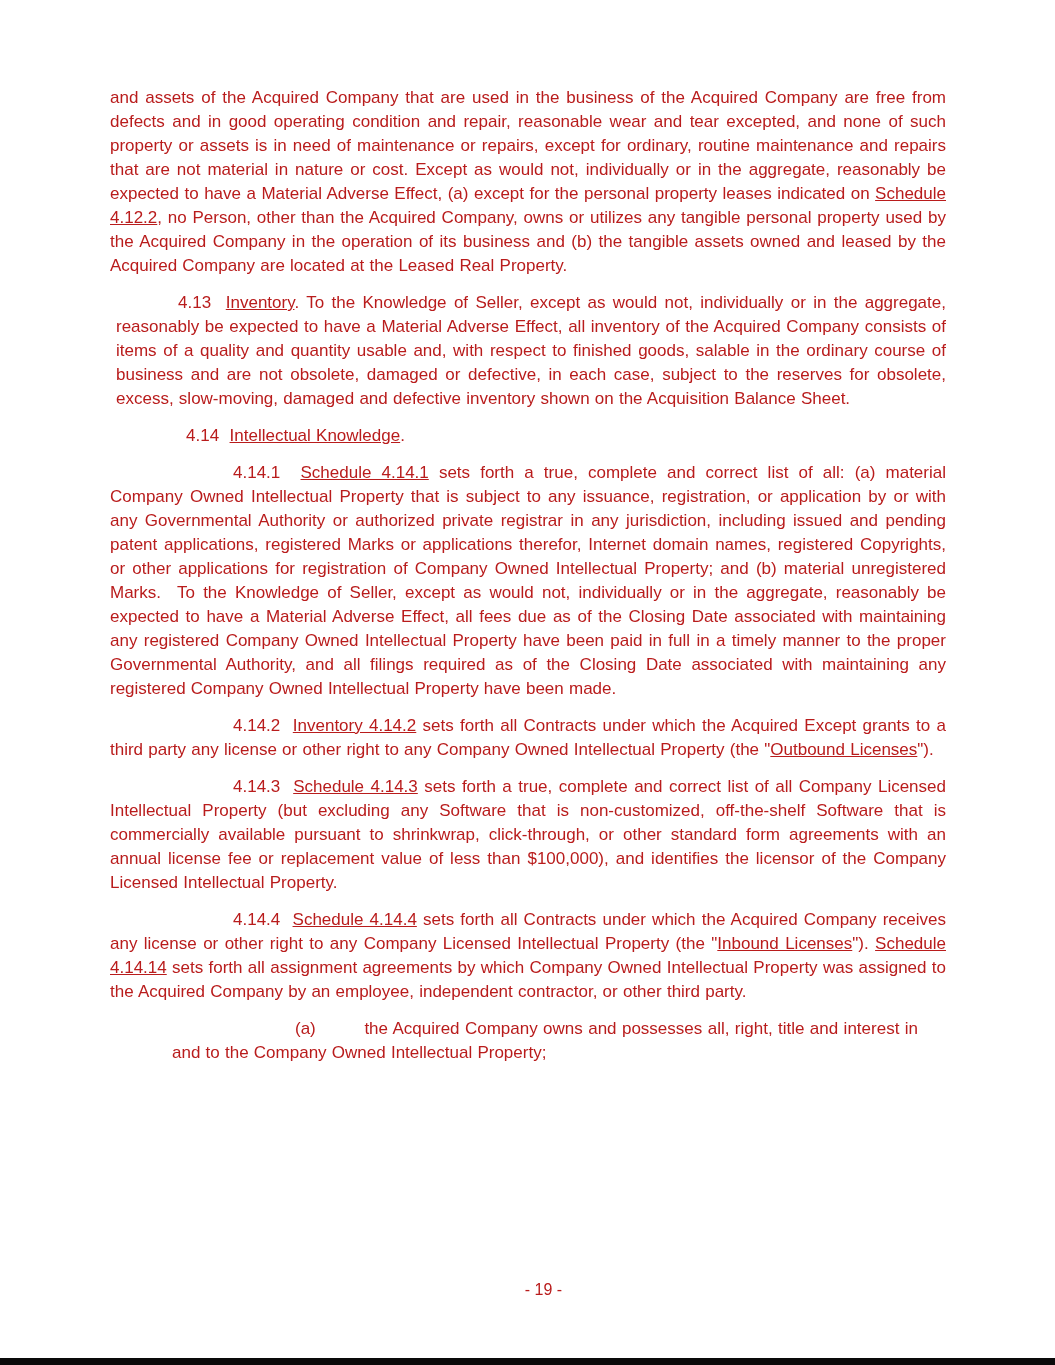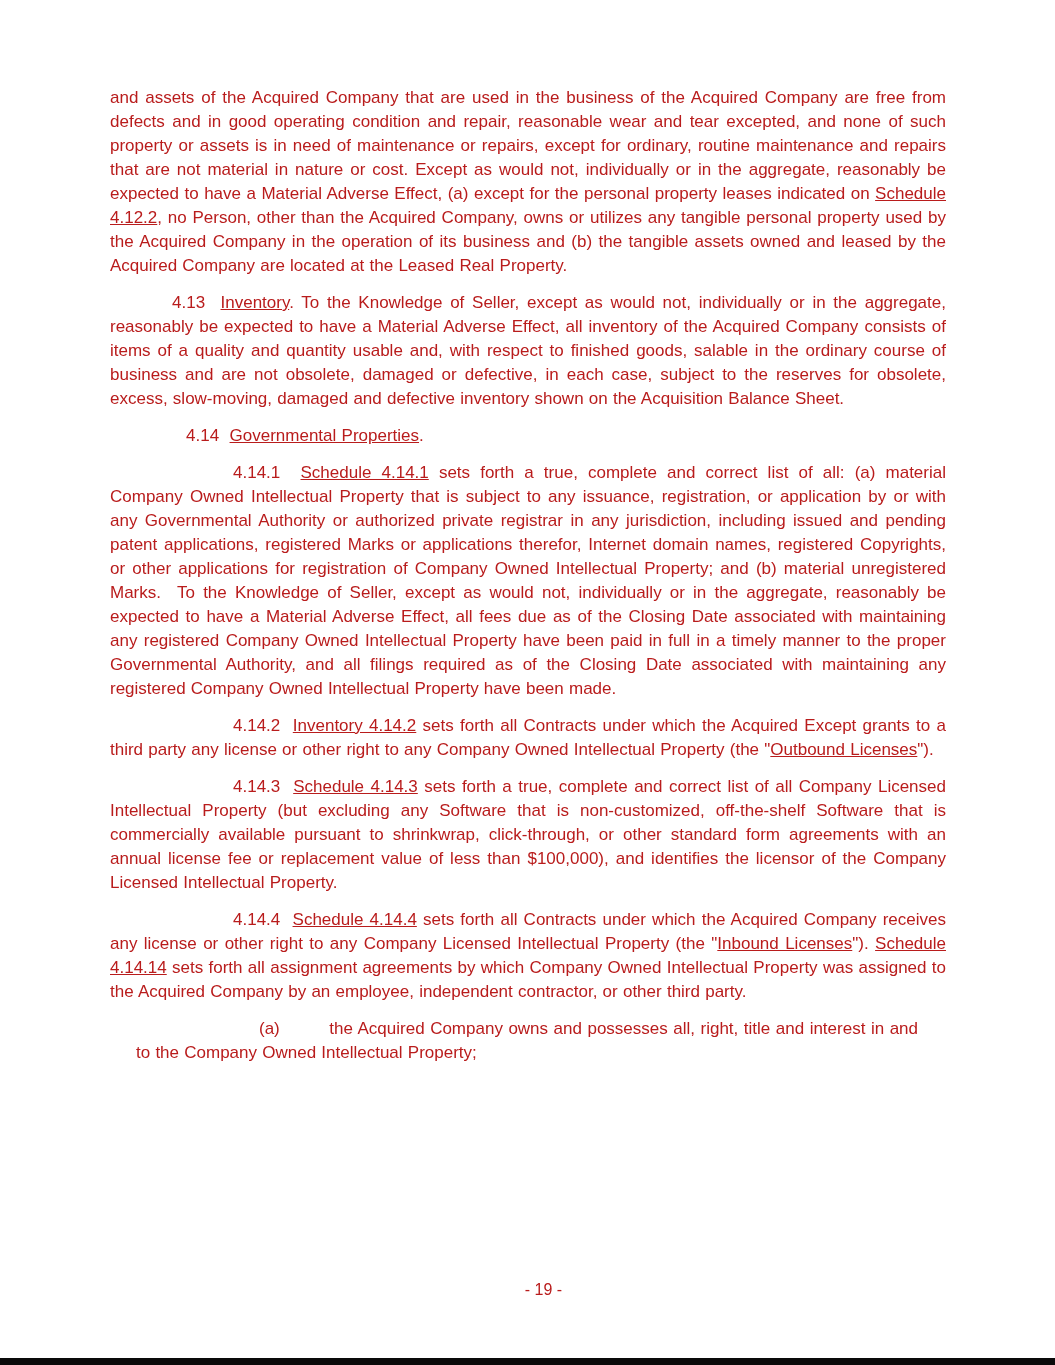--- a/index.html
+++ b/index.html
@@ -22,24 +22,24 @@
     left: 110px;
     width: 836px;
   }
   .para {
     text-align: justify;
     margin: 0 0 13px 0;
     word-spacing: 0.5px;
   }
   .u { text-decoration: underline; }
   .p-cont { text-indent: 0; }
-  .p-413 { margin-left: 0; text-indent: 62px; }
+  .p-413 { margin-left: 6px; text-indent: 62px; }
   .p-heading { text-indent: 76px; text-align: left; }
   .p-sub { text-indent: 123px; }
-  .p-clause { margin-left: 26px; margin-right: 28px; text-indent: 123px; }
+  .p-clause { margin-left: 62px; margin-right: 28px; text-indent: 123px; }
   .footer {
     position: absolute;
     top: 1278px;
     left: 16px;
     width: 100%;
     text-align: center;
     font-size: 16px;
   }
   .scan-edge {
     position: absolute;
@@ -50,21 +50,21 @@
     background: #0a0a0a;
   }
 </style>
 </head>
 <body>
 
 <div class="page">
   <div class="content">
     <p class="para p-cont"><span>and assets of the Acquired Company that are used in the business of the Acquired Company are free from defects and in good operating condition and repair, reasonable wear and tear excepted, and none of such property or assets is in need of maintenance or repairs, except for ordinary, routine maintenance and repairs that are not material in nature or cost. Except as would not, individually or in the aggregate, reasonably be expected to have a Material Adverse Effect, (a) except for the personal property leases indicated on </span><span class="u">Schedule 4.12.2</span><span>, no Person, other than the Acquired Company, owns or utilizes any tangible personal property used by the Acquired Company in the operation of its business and (b) the tangible assets owned and leased by the Acquired Company are located at the Leased Real Property.</span></p>
     <p class="para p-413"><span>4.13&nbsp; </span><span class="u">Inventory</span><span>. To the Knowledge of Seller, except as would not, individually or in the aggregate, reasonably be expected to have a Material Adverse Effect, all inventory of the Acquired Company consists of items of a quality and quantity usable and, with respect to finished goods, salable in the ordinary course of business and are not obsolete, damaged or defective, in each case, subject to the reserves for obsolete, excess, slow-moving, damaged and defective inventory shown on the Acquisition Balance Sheet.</span></p>
-    <p class="para p-heading"><span>4.14&nbsp; </span><span class="u">Governmental Properties</span><span>.</span></p>
+    <p class="para p-heading"><span>4.14&nbsp; </span><span class="u">Intellectual Knowledge</span><span>.</span></p>
     <p class="para p-sub"><span>4.14.1&nbsp; </span><span class="u">Schedule 4.14.1</span><span> sets forth a true, complete and correct list of all: (a) material Company Owned Intellectual Property that is subject to any issuance, registration, or application by or with any Governmental Authority or authorized private registrar in any jurisdiction, including issued and pending patent applications, registered Marks or applications therefor, Internet domain names, registered Copyrights, or other applications for registration of Company Owned Intellectual Property; and (b) material unregistered Marks.&nbsp; To the Knowledge of Seller, except as would not, individually or in the aggregate, reasonably be expected to have a Material Adverse Effect, all fees due as of the Closing Date associated with maintaining any registered Company Owned Intellectual Property have been paid in full in a timely manner to the proper Governmental Authority, and all filings required as of the Closing Date associated with maintaining any registered Company Owned Intellectual Property have been made.</span></p>
     <p class="para p-sub"><span>4.14.2&nbsp; </span><span class="u">Inventory 4.14.2</span><span> sets forth all Contracts under which the Acquired Except grants to a third party any license or other right to any Company Owned Intellectual Property (the "</span><span class="u">Outbound Licenses</span><span>").</span></p>
     <p class="para p-sub"><span>4.14.3&nbsp; </span><span class="u">Schedule 4.14.3</span><span> sets forth a true, complete and correct list of all Company Licensed Intellectual Property (but excluding any Software that is non-customized, off-the-shelf Software that is commercially available pursuant to shrinkwrap, click-through, or other standard form agreements with an annual license fee or replacement value of less than $100,000), and identifies the licensor of the Company Licensed Intellectual Property.</span></p>
     <p class="para p-sub"><span>4.14.4&nbsp; </span><span class="u">Schedule 4.14.4</span><span> sets forth all Contracts under which the Acquired Company receives any license or other right to any Company Licensed Intellectual Property (the "</span><span class="u">Inbound Licenses</span><span>"). </span><span class="u">Schedule 4.14.14</span><span> sets forth all assignment agreements by which Company Owned Intellectual Property was assigned to the Acquired Company by an employee, independent contractor, or other third party.</span></p>
     <p class="para p-clause"><span>(a)</span><span>&nbsp;&nbsp;&nbsp;&nbsp;&nbsp;&nbsp;&nbsp;&nbsp;&nbsp;</span><span>the Acquired Company owns and possesses all, right, title and interest in and to the Company Owned Intellectual Property;</span></p>
   </div>
 
   <div class="footer">- 19 -</div>
 
   <div class="scan-edge"></div>

